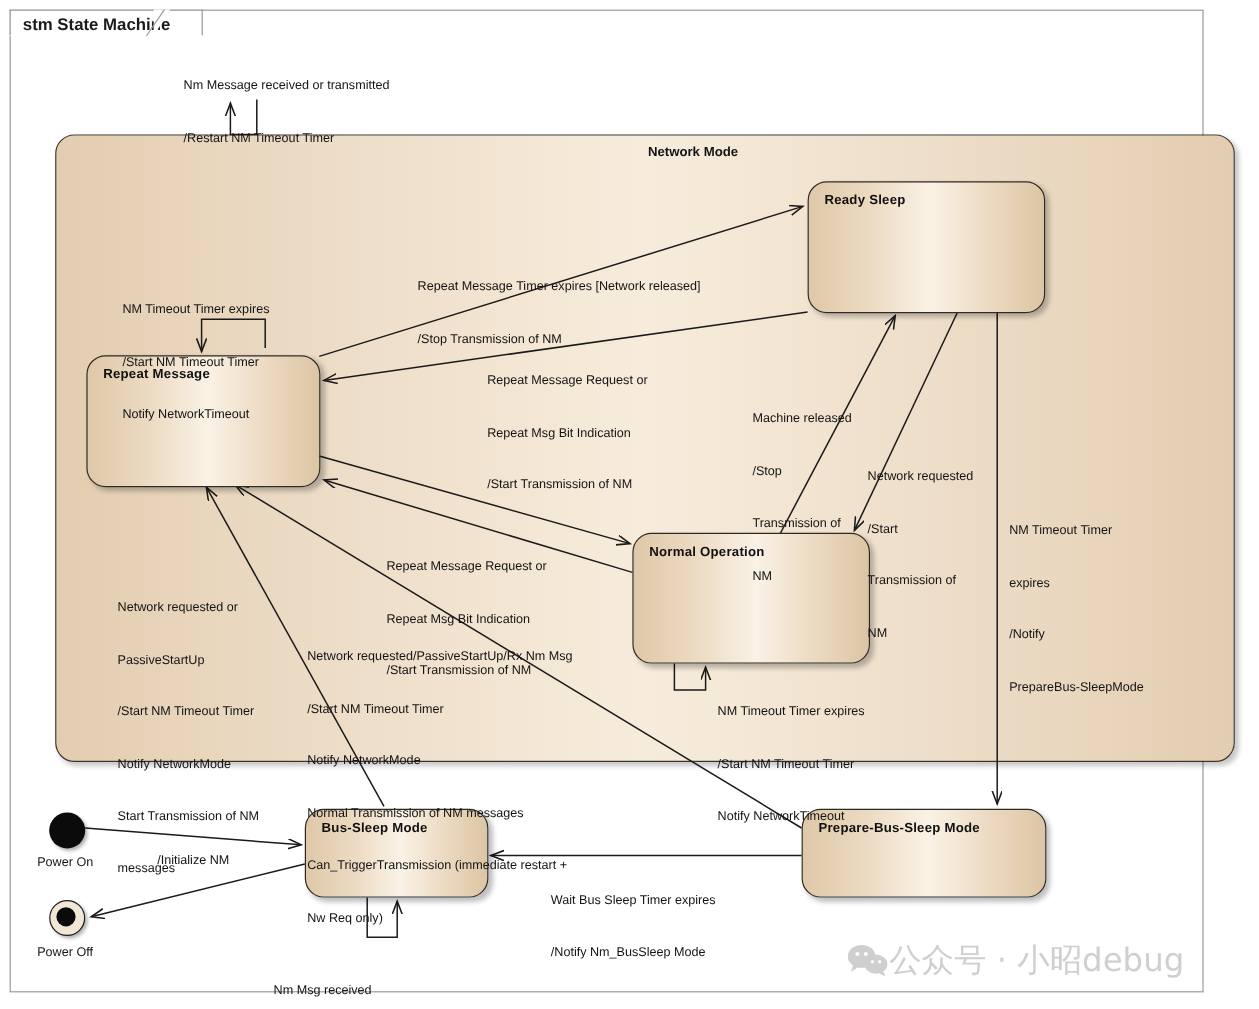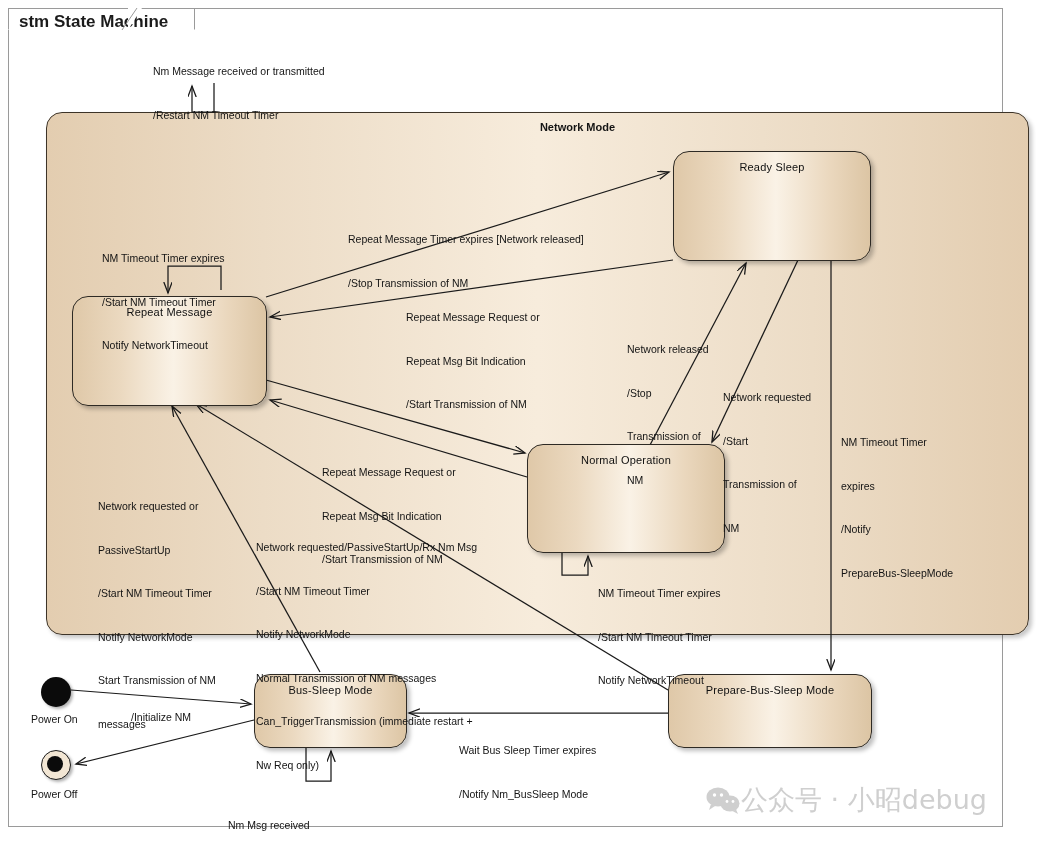--- a/index.html
+++ b/index.html
@@ -4,43 +4,43 @@
 <style>
   html,body{margin:0;padding:0;background:#ffffff;}
   body{font-family:"Liberation Sans",sans-serif;}
   #root{position:relative;width:1049px;height:841px;overflow:hidden;background:#ffffff;}
 
   
   #frame{position:absolute;left:8px;top:8px;width:995px;height:819px;
          border:1px solid #9a9a9a;background:#ffffff;box-sizing:border-box;}
   #tab{position:absolute;left:8px;top:8px;height:22px;box-sizing:border-box;
        border:1px solid #9a9a9a;border-bottom:1px solid #ffffff;background:#ffffff;
-       padding:3px 26px 0 10px;font-size:17px;font-weight:bold;color:#1b1b1b;
+       padding:3px 26px 0 10px;font-size:14px;font-weight:bold;color:#1b1b1b;
        white-space:nowrap;z-index:6;}
   #tabcut{position:absolute;left:128px;top:8px;width:0;height:0;z-index:7;
           border-left:14px solid #ffffff;border-bottom:22px solid transparent;}
   #tabline{position:absolute;left:121px;top:7px;width:24px;height:24px;z-index:8;
            pointer-events:none;}
 
   
   #wires{position:absolute;left:0;top:0;width:1049px;height:841px;z-index:3;}
 
   
   .region{position:absolute;border:1.6px solid #3d3428;border-radius:16px;
           background:linear-gradient(90deg,#e3cdb0 0%,#ecdcc6 22%,#f7ecdc 50%,#ecdcc6 78%,#e3cdb0 100%);
           box-shadow:3px 3px 4px rgba(0,0,0,.22);z-index:1;padding-left:40px;}
   .region-title{position:absolute;width:100%;text-align:center;top:8px;
                 font-size:11px;font-weight:bold;color:#141414;}
 
   
   .state{position:absolute;border:1.6px solid #2e2a24;border-radius:16px;
          background:linear-gradient(90deg,#dfc8a8 0%,#ebd9c0 25%,#faf2e6 52%,#ead7bd 80%,#dcc5a4 100%);
          box-shadow:3px 3px 4px rgba(0,0,0,.25);z-index:4;}
-  .state-title{position:absolute;width:100%;text-align:center;top:9px;
-               font-size:11px;font-weight:normal;color:#101010;letter-spacing:.2px;}
+  .state-title{position:absolute;width:100%;text-align:left;top:9px;
+               font-size:11px;font-weight:bold;color:#101010;letter-spacing:.2px;margin-left:13px;}
 
   
   .initial{position:absolute;width:30px;height:30px;border-radius:50%;
            background:#0b0b0b;box-shadow:2px 2px 3px rgba(0,0,0,.3);z-index:4;}
   .final{position:absolute;width:30px;height:30px;border-radius:50%;
          background:#f2e6d4;border:1.6px solid #1d1d1d;box-sizing:border-box;
          box-shadow:2px 2px 3px rgba(0,0,0,.3);z-index:4;}
   .final::after{content:"";position:absolute;left:5px;top:5px;width:16px;height:16px;
                 border-radius:50%;background:#0b0b0b;}
   .node-label{position:absolute;font-size:10.5px;color:#161616;white-space:nowrap;z-index:5;}
@@ -163,21 +163,21 @@
 </div>
 
 
 <div class="lbl" style="left:322px;top:436px;">
   <div>Repeat Message Request or</div>
   <div>Repeat Msg Bit Indication</div>
   <div>/Start Transmission of NM</div>
 </div>
 
 <div class="lbl hl" style="left:627px;top:313px;">
-  <div><span>Network released</span></div>
+  <div><span>Machine released</span></div>
   <div><span>/Stop</span></div>
   <div><span>Transmission of</span></div>
   <div><span>NM</span></div>
 </div>
 
 <div class="lbl hl" style="left:723px;top:361px;">
   <div><span>Network requested</span></div>
   <div><span>/Start</span></div>
   <div><span>Transmission of</span></div>
   <div><span>NM</span></div>

